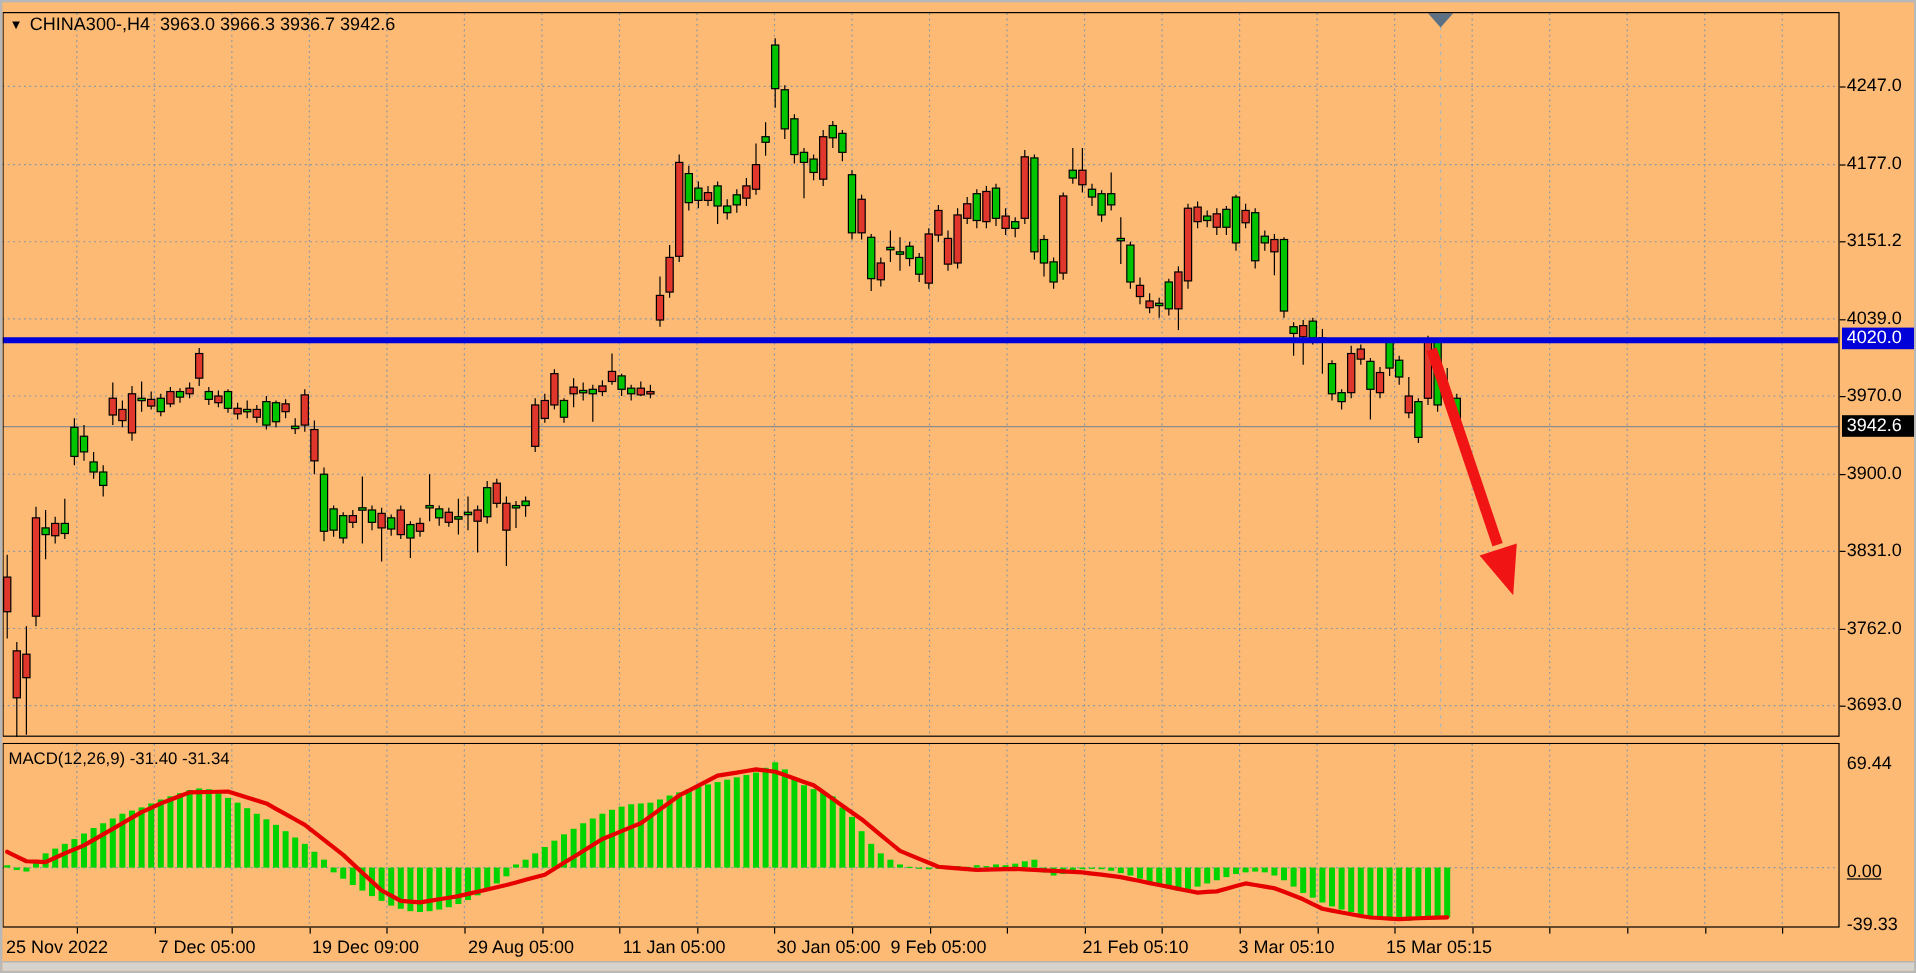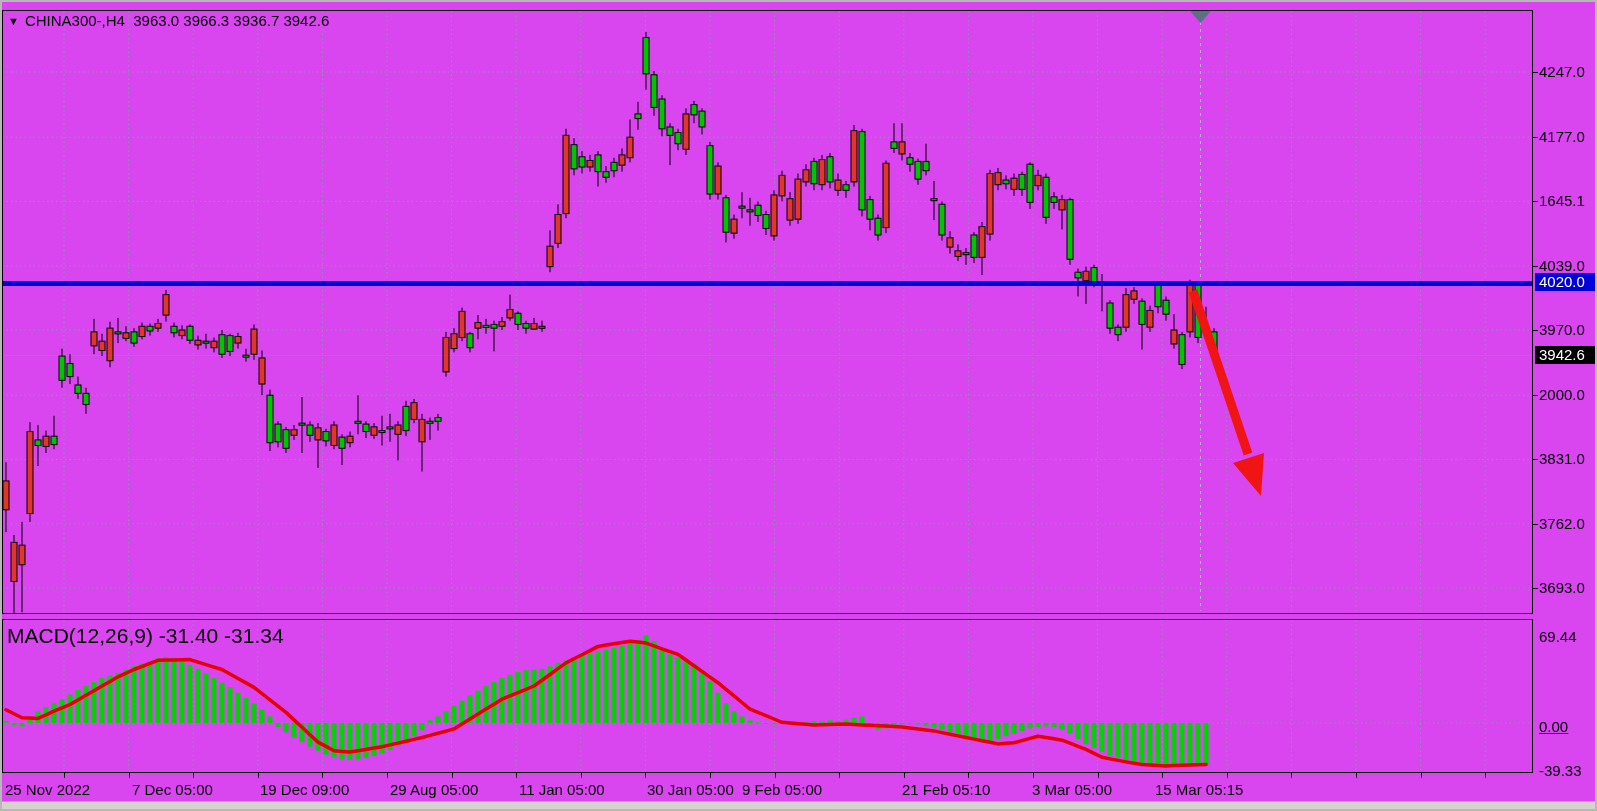--- a/index.html
+++ b/index.html
@@ -1,24 +1,24 @@
 <!DOCTYPE html>
 <html><head>
 <meta charset="utf-8">
 <style>
   html,body{margin:0;padding:0;background:#fff;}
-  .window{position:relative;width:1597px;height:811px;background:#d946ef;
+  .window{position:relative;width:1597px;height:811px;background:#fdba74;
     border:2px solid #b8b8b8;box-sizing:border-box;overflow:hidden;
     font-family:"Liberation Sans","DejaVu Sans",sans-serif;}
   svg{position:absolute;left:0;display:block;}
   #main-svg{top:0;}
   #macd-svg{top:0;}
   .chart-title{position:absolute;left:6px;top:10px;font-size:15px;color:#000;white-space:pre;}
   .chart-title .tri{font-size:11px;vertical-align:1px;margin-right:6px;}
-  .macd-title{position:absolute;left:5px;top:622px;font-size:21px;color:#000;}
+  .macd-title{position:absolute;left:5px;top:622px;font-size:14px;color:#000;}
   .axis-label{position:absolute;left:1537px;font-size:15px;color:#000;height:18px;line-height:18px;}
   .axis-label.boxed-blue{left:1533px;width:62px;background:#0000d8;color:#fff;padding-left:4px;}
   .axis-label.boxed-black{left:1533px;width:62px;background:#000;color:#fff;padding-left:4px;}
   .time-label{position:absolute;top:779px;font-size:15px;color:#000;white-space:nowrap;}
   .tick{position:absolute;background:#000;}
   .bottom-strip{position:absolute;left:0;top:799px;width:1597px;height:12px;
     background:#d6d3ce;border-top:1px solid #b0aca4;}
 </style>
 </head>
 <body>
@@ -553,27 +553,27 @@
 
   <div class="chart-title"><span class="tri">▼</span><span>CHINA300-,H4</span><span> &nbsp;</span><span>3963.0 3966.3 3936.7 3942.6</span></div>
 
   <div class="macd-title">MACD(12,26,9) -31.40 -31.34</div>
 
   <div id="price-axis">
       <div class="axis-label" style="top: 61px;">4247.0</div>
       <div class="tick" style="left: 1531px; top: 70px; width: 5px; height: 1px;"></div>
       <div class="axis-label" style="top: 126.201px;">4177.0</div>
       <div class="tick" style="left: 1531px; top: 135.201px; width: 5px; height: 1px;"></div>
-      <div class="axis-label" style="top: 190.471px;">1645.1</div>
+      <div class="axis-label" style="top: 190.471px;">3151.2</div>
       <div class="tick" style="left: 1531px; top: 199.471px; width: 5px; height: 1px;"></div>
       <div class="axis-label" style="top: 254.741px;">4039.0</div>
       <div class="tick" style="left: 1531px; top: 263.741px; width: 5px; height: 1px;"></div>
       <div class="axis-label" style="top: 319.01px;">3970.0</div>
       <div class="tick" style="left: 1531px; top: 328.01px; width: 5px; height: 1px;"></div>
-      <div class="axis-label" style="top: 384.212px;">2000.0</div>
+      <div class="axis-label" style="top: 384.212px;">3900.0</div>
       <div class="tick" style="left: 1531px; top: 393.212px; width: 5px; height: 1px;"></div>
       <div class="axis-label" style="top: 448.481px;">3831.0</div>
       <div class="tick" style="left: 1531px; top: 457.481px; width: 5px; height: 1px;"></div>
       <div class="axis-label" style="top: 512.751px;">3762.0</div>
       <div class="tick" style="left: 1531px; top: 521.751px; width: 5px; height: 1px;"></div>
       <div class="axis-label" style="top: 577.021px;">3693.0</div>
       <div class="tick" style="left: 1531px; top: 586.021px; width: 5px; height: 1px;"></div>
     </div>
 
   <div class="axis-label boxed-blue" id="hline-label" style="top:271px">4020.0</div>
@@ -611,18 +611,18 @@
       <div class="tick" style="left: 1418.6px; top: 771px; width: 1px; height: 5px;"></div>
       <div class="tick" style="left: 1483.2px; top: 771px; width: 1px; height: 5px;"></div>
       <div class="time-label" style="left: 3px;">25 Nov 2022</div>
       <div class="time-label" style="left: 130px;">7 Dec 05:00</div>
       <div class="time-label" style="left: 258px;">19 Dec 09:00</div>
       <div class="time-label" style="left: 388px;">29 Aug 05:00</div>
       <div class="time-label" style="left: 517px;">11 Jan 05:00</div>
       <div class="time-label" style="left: 645px;">30 Jan 05:00</div>
       <div class="time-label" style="left: 740px;">9 Feb 05:00</div>
       <div class="time-label" style="left: 900px;">21 Feb 05:10</div>
-      <div class="time-label" style="left: 1030px;">3 Mar 05:00</div>
+      <div class="time-label" style="left: 1030px;">3 Mar 05:10</div>
       <div class="time-label" style="left: 1153px;">15 Mar 05:15</div>
     </div>
 
   <div class="bottom-strip"></div>
 </div>
 
 </body></html>

